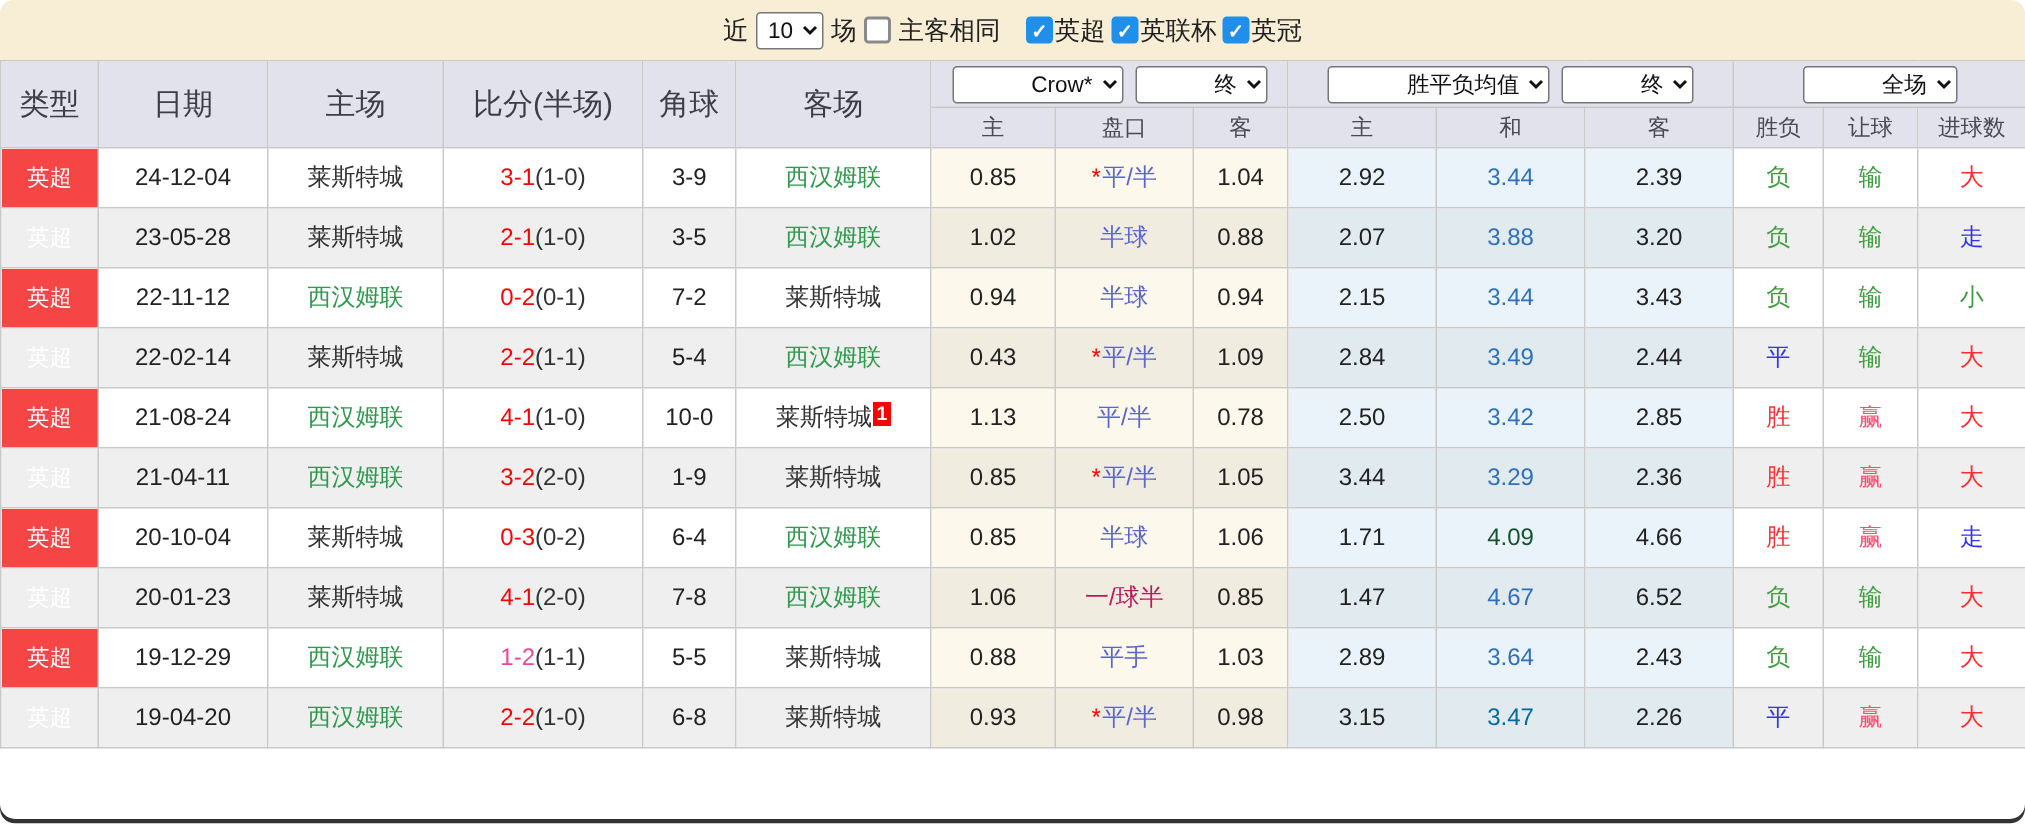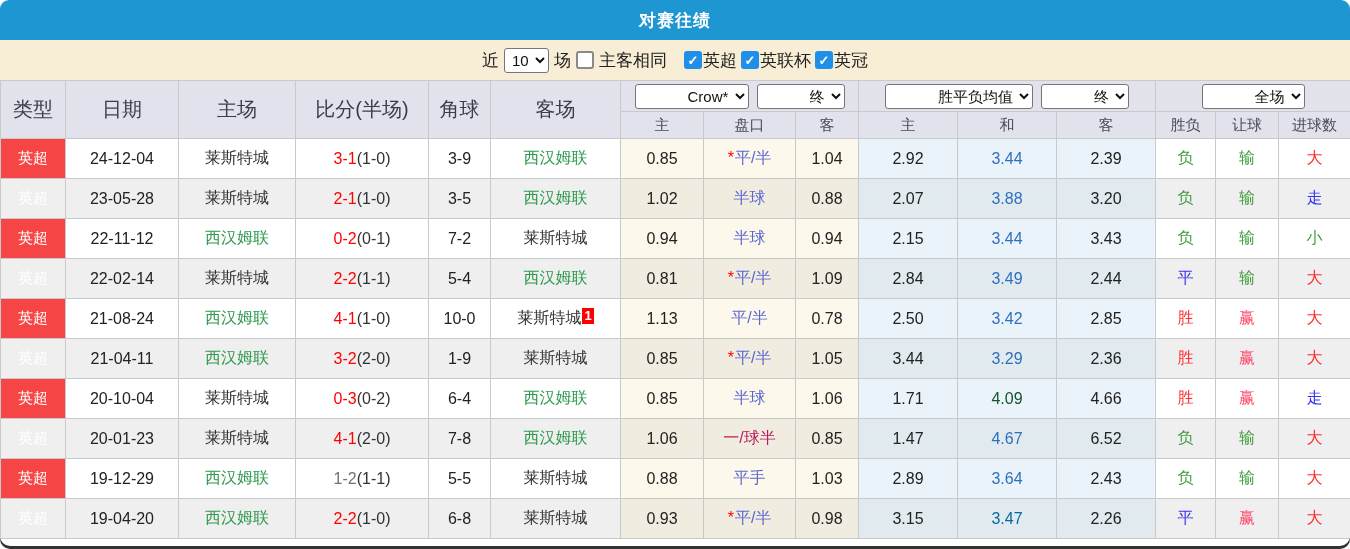--- a/index.html
+++ b/index.html
@@ -64,23 +64,20 @@
     font-size:13px; line-height:16px; min-width:10px; padding:0 2px;
     margin-left:1px; vertical-align:3px; font-weight:bold;
   }
 </style>
 </head>
 <body>
 
 <div class="stage">
   <div class="wrap">
 
-    <div class="titlebar">
-      <span>对赛往绩</span>
-    </div>
 
     <div class="filterbar">
       <span class="flabel">近</span>
       <select class="sel"><option>10</option></select>
       <span class="flabel">场</span>
       <span class="cb off" id="sameVenueCb"></span>
       <span class="flabel">主客相同</span>
       <span class="lgroup" id="league-filters">
           <span class="cb on">✓</span>
           <span class="flabel">英超</span>
@@ -191,21 +188,21 @@
             <td style="color:#3f9e3f">输</td>
             <td style="color:#3f9e3f">小</td>
           </tr>
           <tr>
             <td class="c-type">英超</td>
             <td>22-02-14</td>
             <td style="color:#333333">莱斯特城</td>
             <td><span style="color:#ff0000">2-2</span><span class="half">(1-1)</span></td>
             <td>5-4</td>
             <td style="color:#2f9a4e">西汉姆联</td>
-            <td class="c-odds">0.81</td>
+            <td class="c-odds">0.43</td>
             <td class="c-odds"><span class="star">*</span><span style="color:#5b67d1">平/半</span></td>
             <td class="c-odds">1.09</td>
             <td class="c-mean">2.84</td>
             <td class="c-mean" style="color:#2e6fbe">3.49</td>
             <td class="c-mean">2.44</td>
             <td style="color:#3232f0">平</td>
             <td style="color:#3f9e3f">输</td>
             <td style="color:#ff2d2d">大</td>
           </tr>
           <tr>
@@ -273,21 +270,21 @@
             <td class="c-mean" style="color:#2e6fbe">4.67</td>
             <td class="c-mean">6.52</td>
             <td style="color:#3f9e3f">负</td>
             <td style="color:#3f9e3f">输</td>
             <td style="color:#ff2d2d">大</td>
           </tr>
           <tr>
             <td class="c-type">英超</td>
             <td>19-12-29</td>
             <td style="color:#2f9a4e">西汉姆联</td>
-            <td><span style="color:#737373">1-2</span><span class="half">(1-1)</span></td>
+            <td><span style="color:#ec4899">1-2</span><span class="half">(1-1)</span></td>
             <td>5-5</td>
             <td style="color:#333333">莱斯特城</td>
             <td class="c-odds">0.88</td>
             <td class="c-odds"><span style="color:#5b67d1">平手</span></td>
             <td class="c-odds">1.03</td>
             <td class="c-mean">2.89</td>
             <td class="c-mean" style="color:#2e6fbe">3.64</td>
             <td class="c-mean">2.43</td>
             <td style="color:#3f9e3f">负</td>
             <td style="color:#3f9e3f">输</td>

